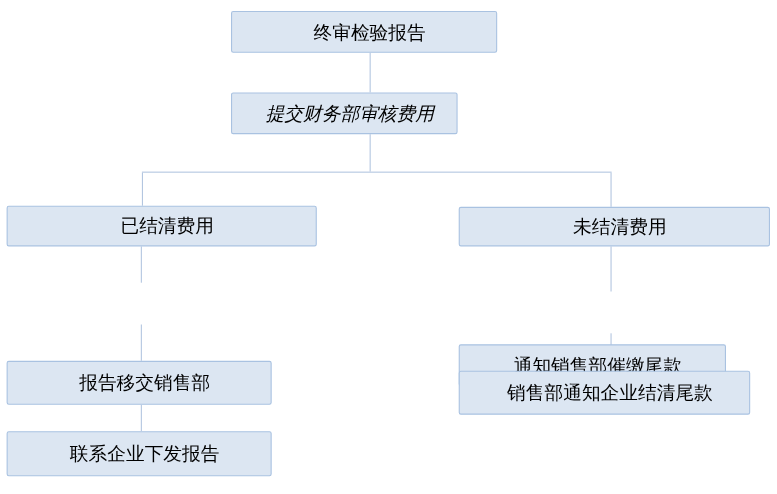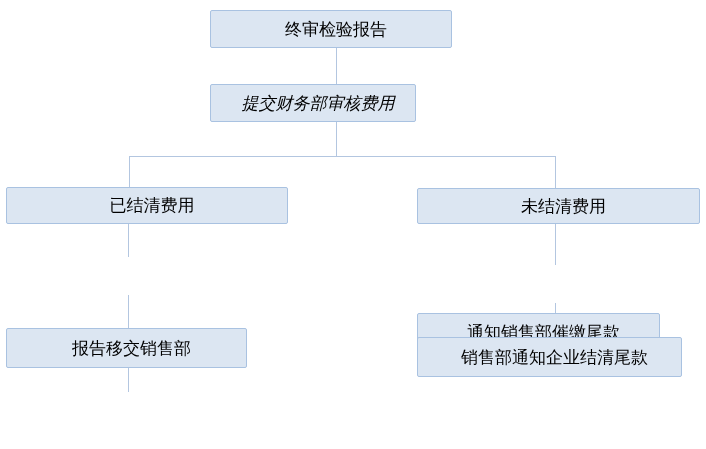--- a/index.html
+++ b/index.html
@@ -75,14 +75,15 @@
   <div class="line v v8"></div>
   <div class="line v v9"></div>
 
   <div class="node n1">终审检验报告</div>
   <div class="node n2">提交财务部审核费用</div>
   <div class="node n3">已结清费用</div>
   <div class="node n4">未结清费用</div>
   <div class="node n6">通知销售部催缴尾款</div>
   <div class="node n7">报告移交销售部</div>
   <div class="node n8">销售部通知企业结清尾款</div>
+  <div class="node n9">联系企业下发报告</div>
 
 </div>
 
 </body></html>

